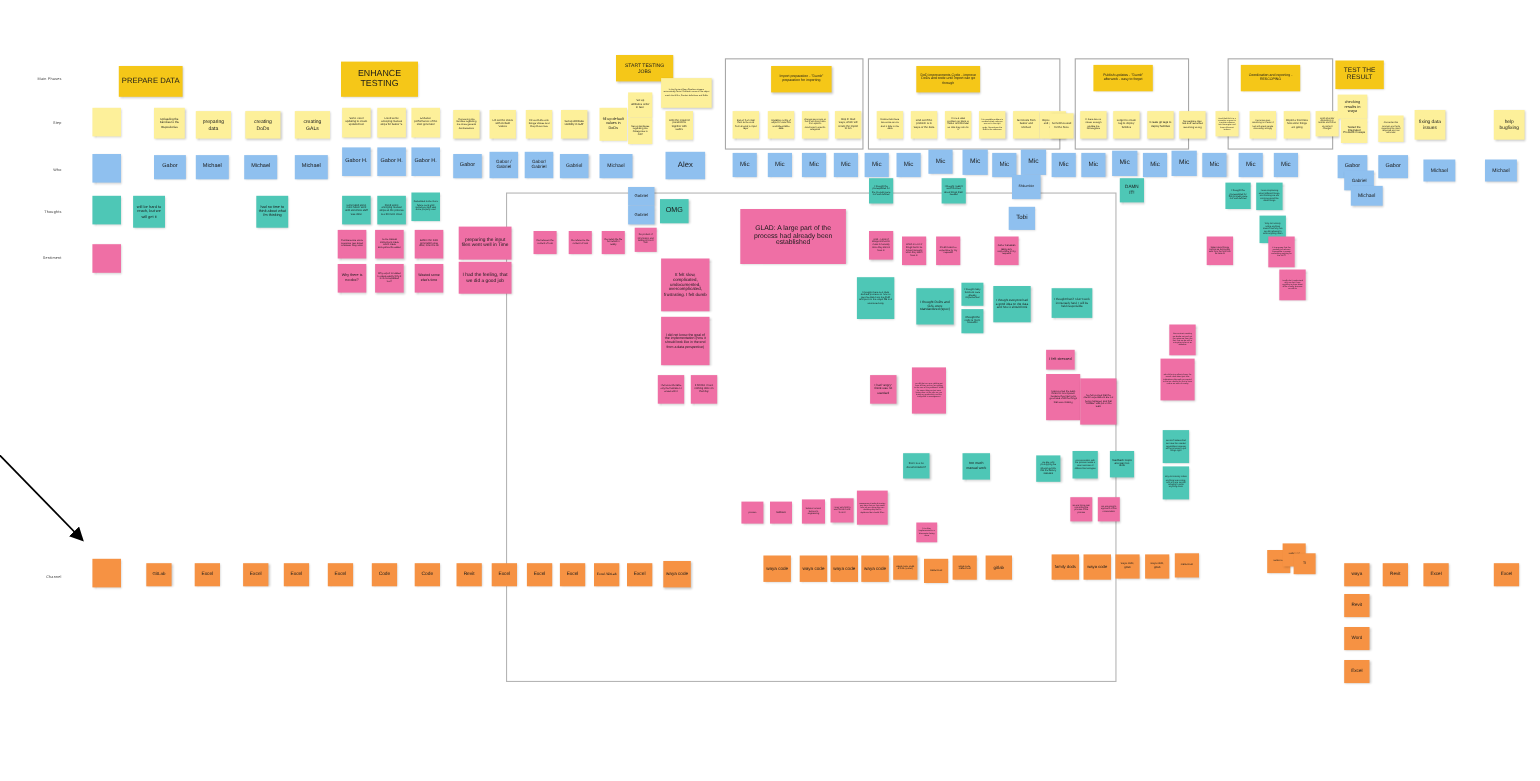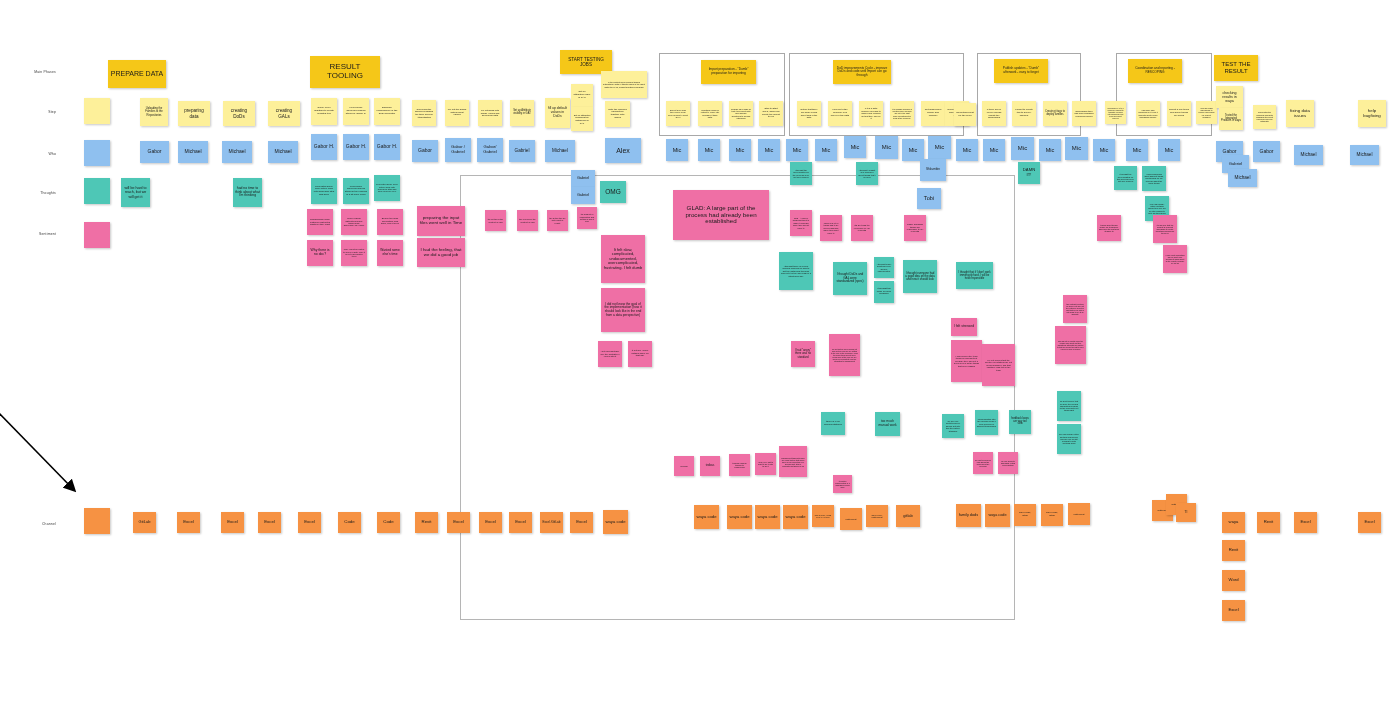--- a/index.html
+++ b/index.html
@@ -81,21 +81,21 @@
     </div>
   <div id="frames-layer">
       <div class="frame" style="left:659px;top:53px;width:126px;height:83px;"></div>
       <div class="frame" style="left:789px;top:53px;width:175px;height:83px;"></div>
       <div class="frame" style="left:977px;top:53px;width:104px;height:83px;"></div>
       <div class="frame" style="left:1116px;top:53px;width:96px;height:83px;"></div>
       <div class="bigframe" style="left:460px;top:175px;width:555px;height:445px;"></div>
     </div>
   <div id="headers-layer">
       <div class="note gold" style="left:108px;top:60px;width:58px;height:28px;font-size:7px;">PREPARE DATA</div>
-      <div class="note gold" style="left:310px;top:56px;width:70px;height:32px;font-size:8px;">RESULT TOOLING</div>
+      <div class="note gold" style="left:310px;top:56px;width:70px;height:32px;font-size:8px;">ENHANCE TESTING</div>
       <div class="note gold" style="left:560px;top:50px;width:52px;height:24px;font-size:4.6px;">START TESTING JOBS</div>
       <div class="note gold" style="left:701px;top:60px;width:55px;height:24px;font-size:3.2px;">Import preparation - "Dumb" preparation for importing</div>
       <div class="note gold" style="left:833px;top:60px;width:58px;height:24px;font-size:3.2px;">DoD improvements Cycle - improve DoDs and code until import can go through</div>
       <div class="note gold" style="left:994px;top:59px;width:54px;height:24px;font-size:3.2px;">Publish updates - "Dumb" afterwork - easy to forget</div>
       <div class="note gold" style="left:1128px;top:59px;width:54px;height:24px;font-size:3.2px;">Coordination and reporting - RESCOPING</div>
       <div class="note gold" style="left:1214px;top:55px;width:44px;height:26px;font-size:6px;">TEST THE RESULT</div>
     </div>
   <div id="steps-layer">
       <div class="note yellow" style="left:84px;top:98px;width:26px;height:26px;font-size:4px;"></div>
       <div class="note yellow" style="left:140px;top:98px;width:28px;height:28px;font-size:2.7px;">Uploading the Families to the Repositories</div>

